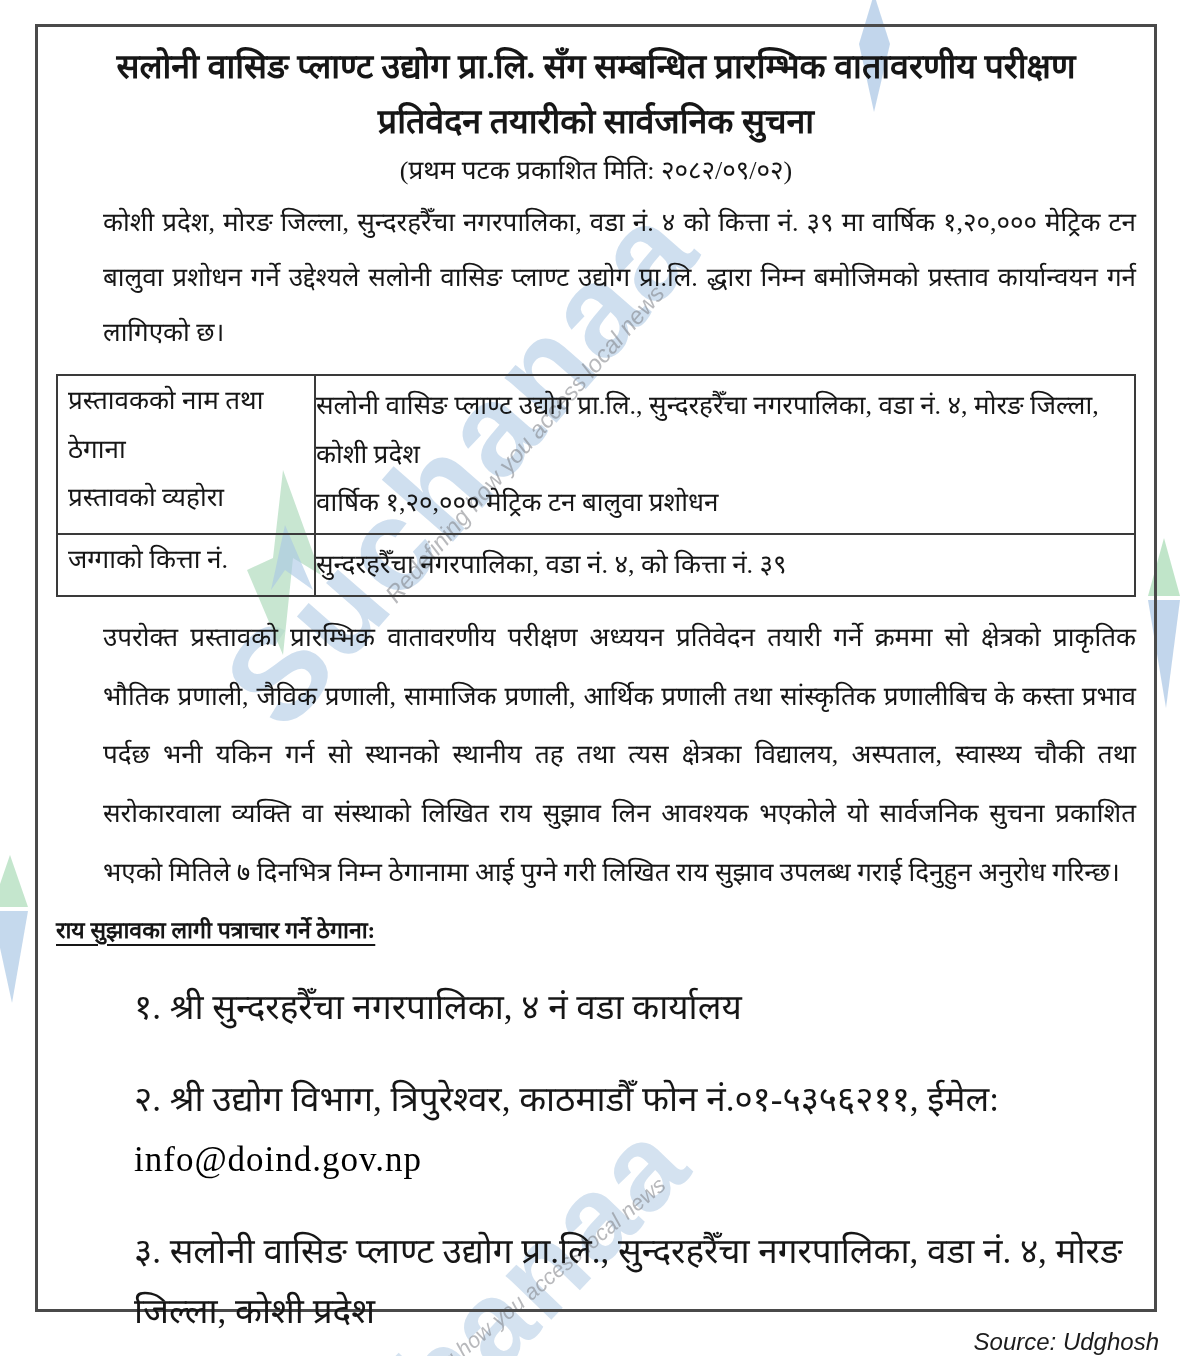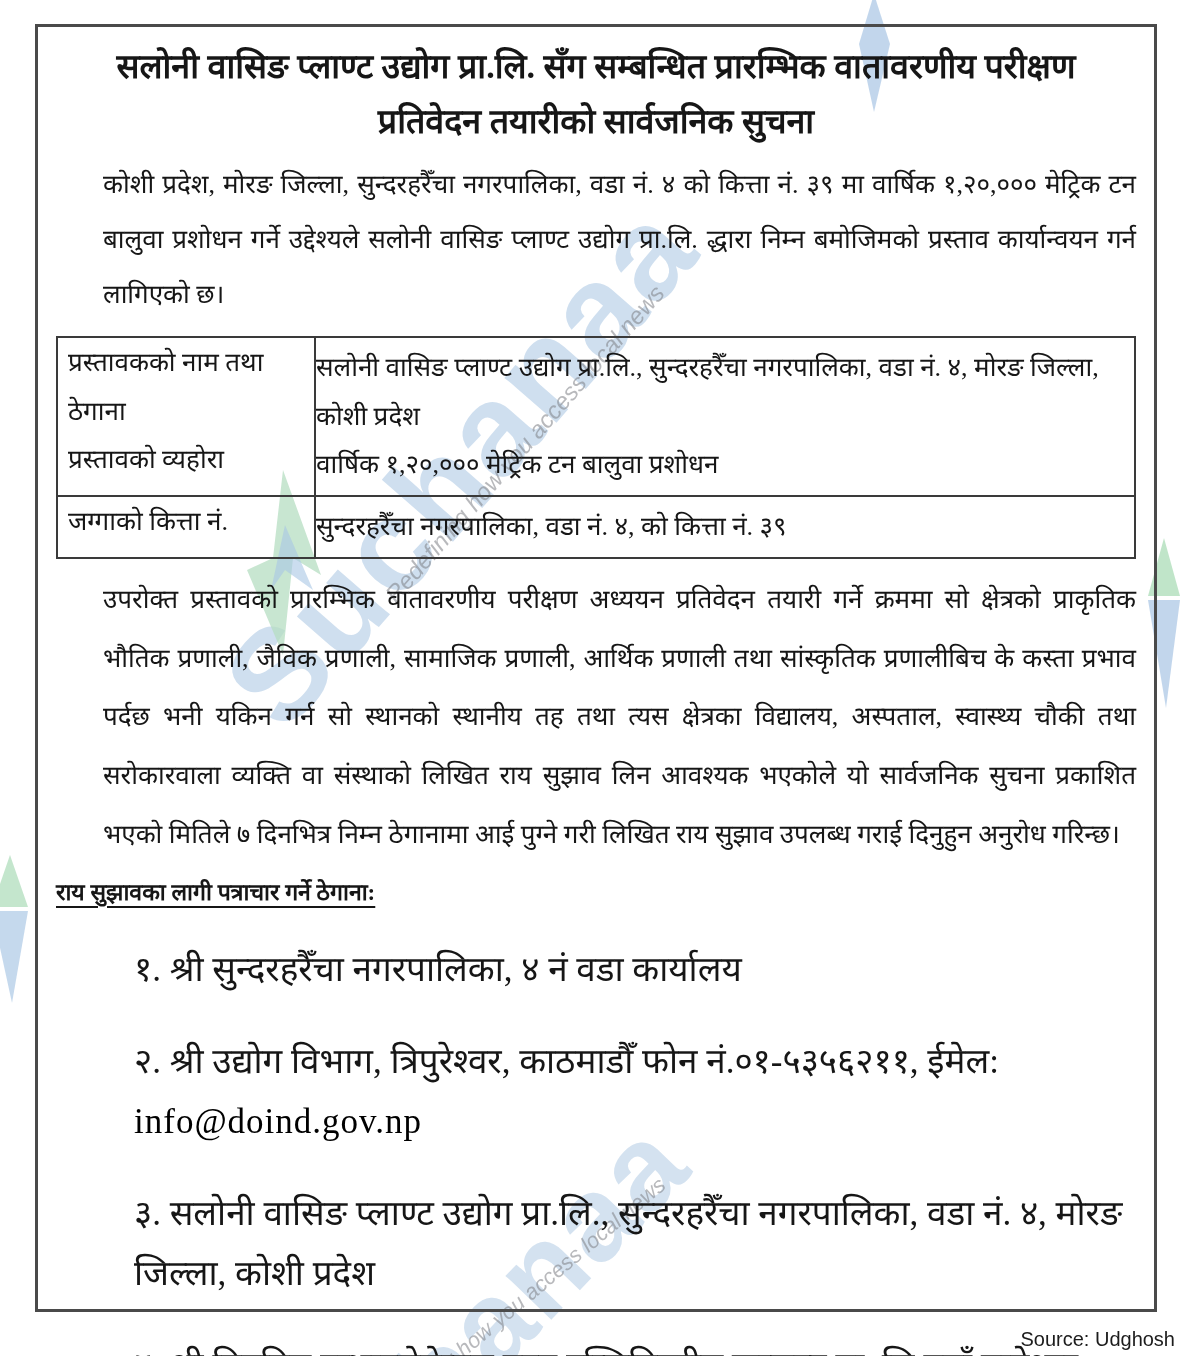--- a/index.html
+++ b/index.html
@@ -77,23 +77,23 @@
     font-family:"Liberation Serif","DejaVu Serif",serif;
     color:#000000;letter-spacing:1px;text-align:center;
   }
   .email-underline{
     font-family:"Liberation Serif","DejaVu Serif",serif;
     color:#3c3c40;letter-spacing:1px;
     text-decoration:underline;text-underline-offset:5px;text-decoration-thickness:2px;
   }
 
   .source-credit{
-    position:absolute;right:6px;top:1328px;z-index:1;
+    position:absolute;right:22px;top:1328px;z-index:1;
     font-family:"Liberation Sans","DejaVu Sans",sans-serif;
-    font-size:20px;color:#1c1c1c;
+    font-style:italic;font-size:24px;color:#1c1c1c;
   }
 </style>
 </head>
 <body>
 
 <div class="page">
 
   <div class="wm-layer">
     <div class="wm-text main">Suchanaa</div>
     <div class="wm-tag main">Redefining how you access local news</div>
@@ -121,20 +121,21 @@
     </svg>
   </div>
 
   <div class="frame">
 
     <div class="title">
       <div>सलोनी वासिङ प्लाण्ट उद्योग प्रा.लि. सँग सम्बन्धित प्रारम्भिक वातावरणीय परीक्षण</div>
       <div>प्रतिवेदन तयारीको सार्वजनिक सुचना</div>
     </div>
 
+    <div class="dateline">(प्रथम पटक प्रकाशित मिति: २०८२/०९/०२)</div>
 
     <div class="para">कोशी प्रदेश, मोरङ जिल्ला, सुन्दरहरैँचा नगरपालिका, वडा नं. ४ को कित्ता नं. ३९ मा वार्षिक १,२०,००० मेट्रिक टन बालुवा प्रशोधन गर्ने उद्देश्यले सलोनी वासिङ प्लाण्ट उद्योग प्रा.लि. द्धारा निम्न बमोजिमको प्रस्ताव कार्यान्वयन गर्न लागिएको छ।</div>
 
     <div class="ntable">
 
       <div class="trow">
         <div class="tlabel">
           <div class="sub-a">प्रस्तावकको नाम तथा ठेगाना</div>
           <div class="sub-b">प्रस्तावको व्यहोरा</div>
         </div>

